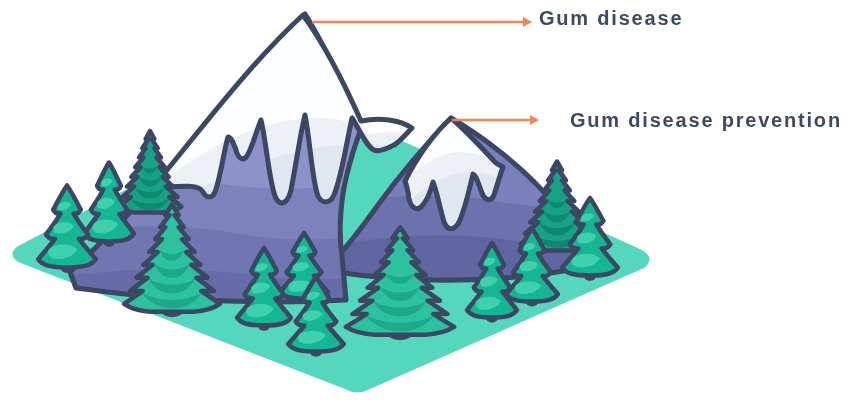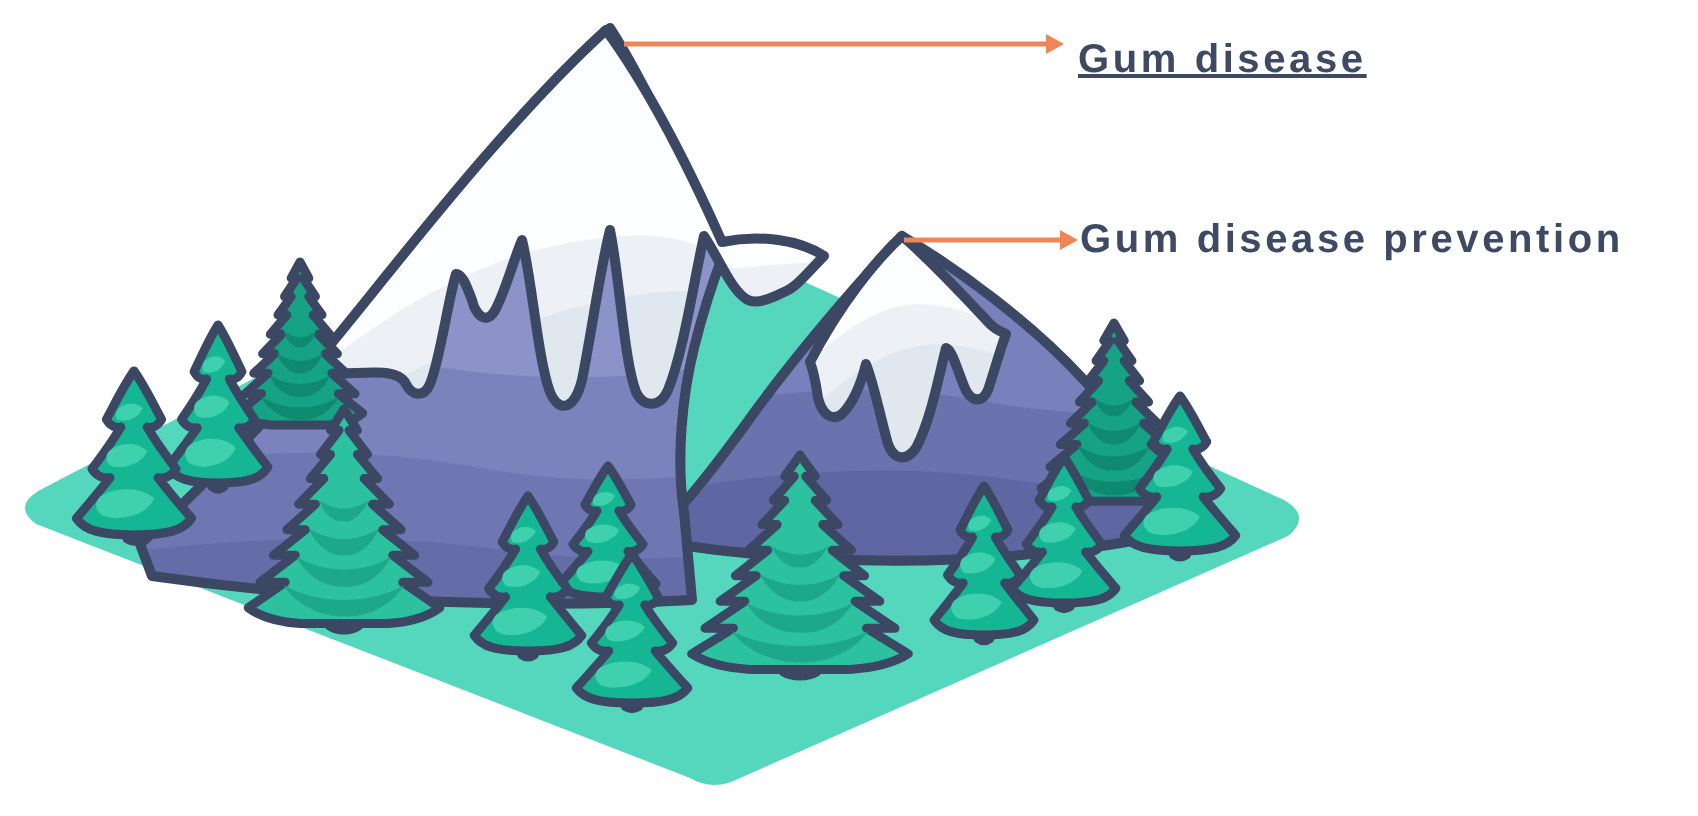--- a/index.html
+++ b/index.html
@@ -1,22 +1,22 @@
 <!DOCTYPE html>
 <html style="--outline: #3b4763; --ground: #55d7bd; --mountain_light: #8d92c9; --mountain_mid1: #7c82bb; --mountain_mid2: #7076b2; --mountain_dark: #656ca8; --small_base: #7a80bb; --small_mid1: #6b72ae; --small_mid2: #5f66a1; --snow: #fdfeff; --snow_shade1: #edf1f6; --snow_shade2: #e1e7ee; --tree_smooth: #14b694; --tree_smooth_hl: #3fd1ae; --tree_spiky: #2cc2a0; --tree_spiky_shade: #1da88a; --tree_dark: #16a285; --tree_dark_shade: #0e8a70; --trunk: #ea8a3e; --trunk_spiky: #d0803c; --callout: #ee8658; --label_text: #3e4a62;"><head>
 <meta charset="utf-8">
 <style>
   html,body{margin:0;padding:0;background:#ffffff;}
   .stage{position:relative;width:849px;height:408px;background:#ffffff;overflow:hidden;
          font-family:"Liberation Sans", sans-serif;}
   .stage svg{position:absolute;left:0;top:0;}
   .label{position:absolute;color:var(--label_text,#3e4a62);font-size:20px;font-weight:bold;
          letter-spacing:1.8px;white-space:nowrap;line-height:20px;}
-  #label-1{left:539px;top:20px;text-decoration:underline;}
-  #label-2{left:540px;top:110px;}
+  #label-1{left:539px;top:8px;}
+  #label-2{left:570px;top:110px;}
   svg defs path{vector-effect:non-scaling-stroke;}
   .mline{stroke:var(--outline,#3b4763);stroke-width:5;stroke-linejoin:round;stroke-linecap:round;}
 </style>
 </head>
 <body>
 
 <div class="stage">
 <svg width="849" height="408" viewBox="0 0 849 408">
   <defs>
 

